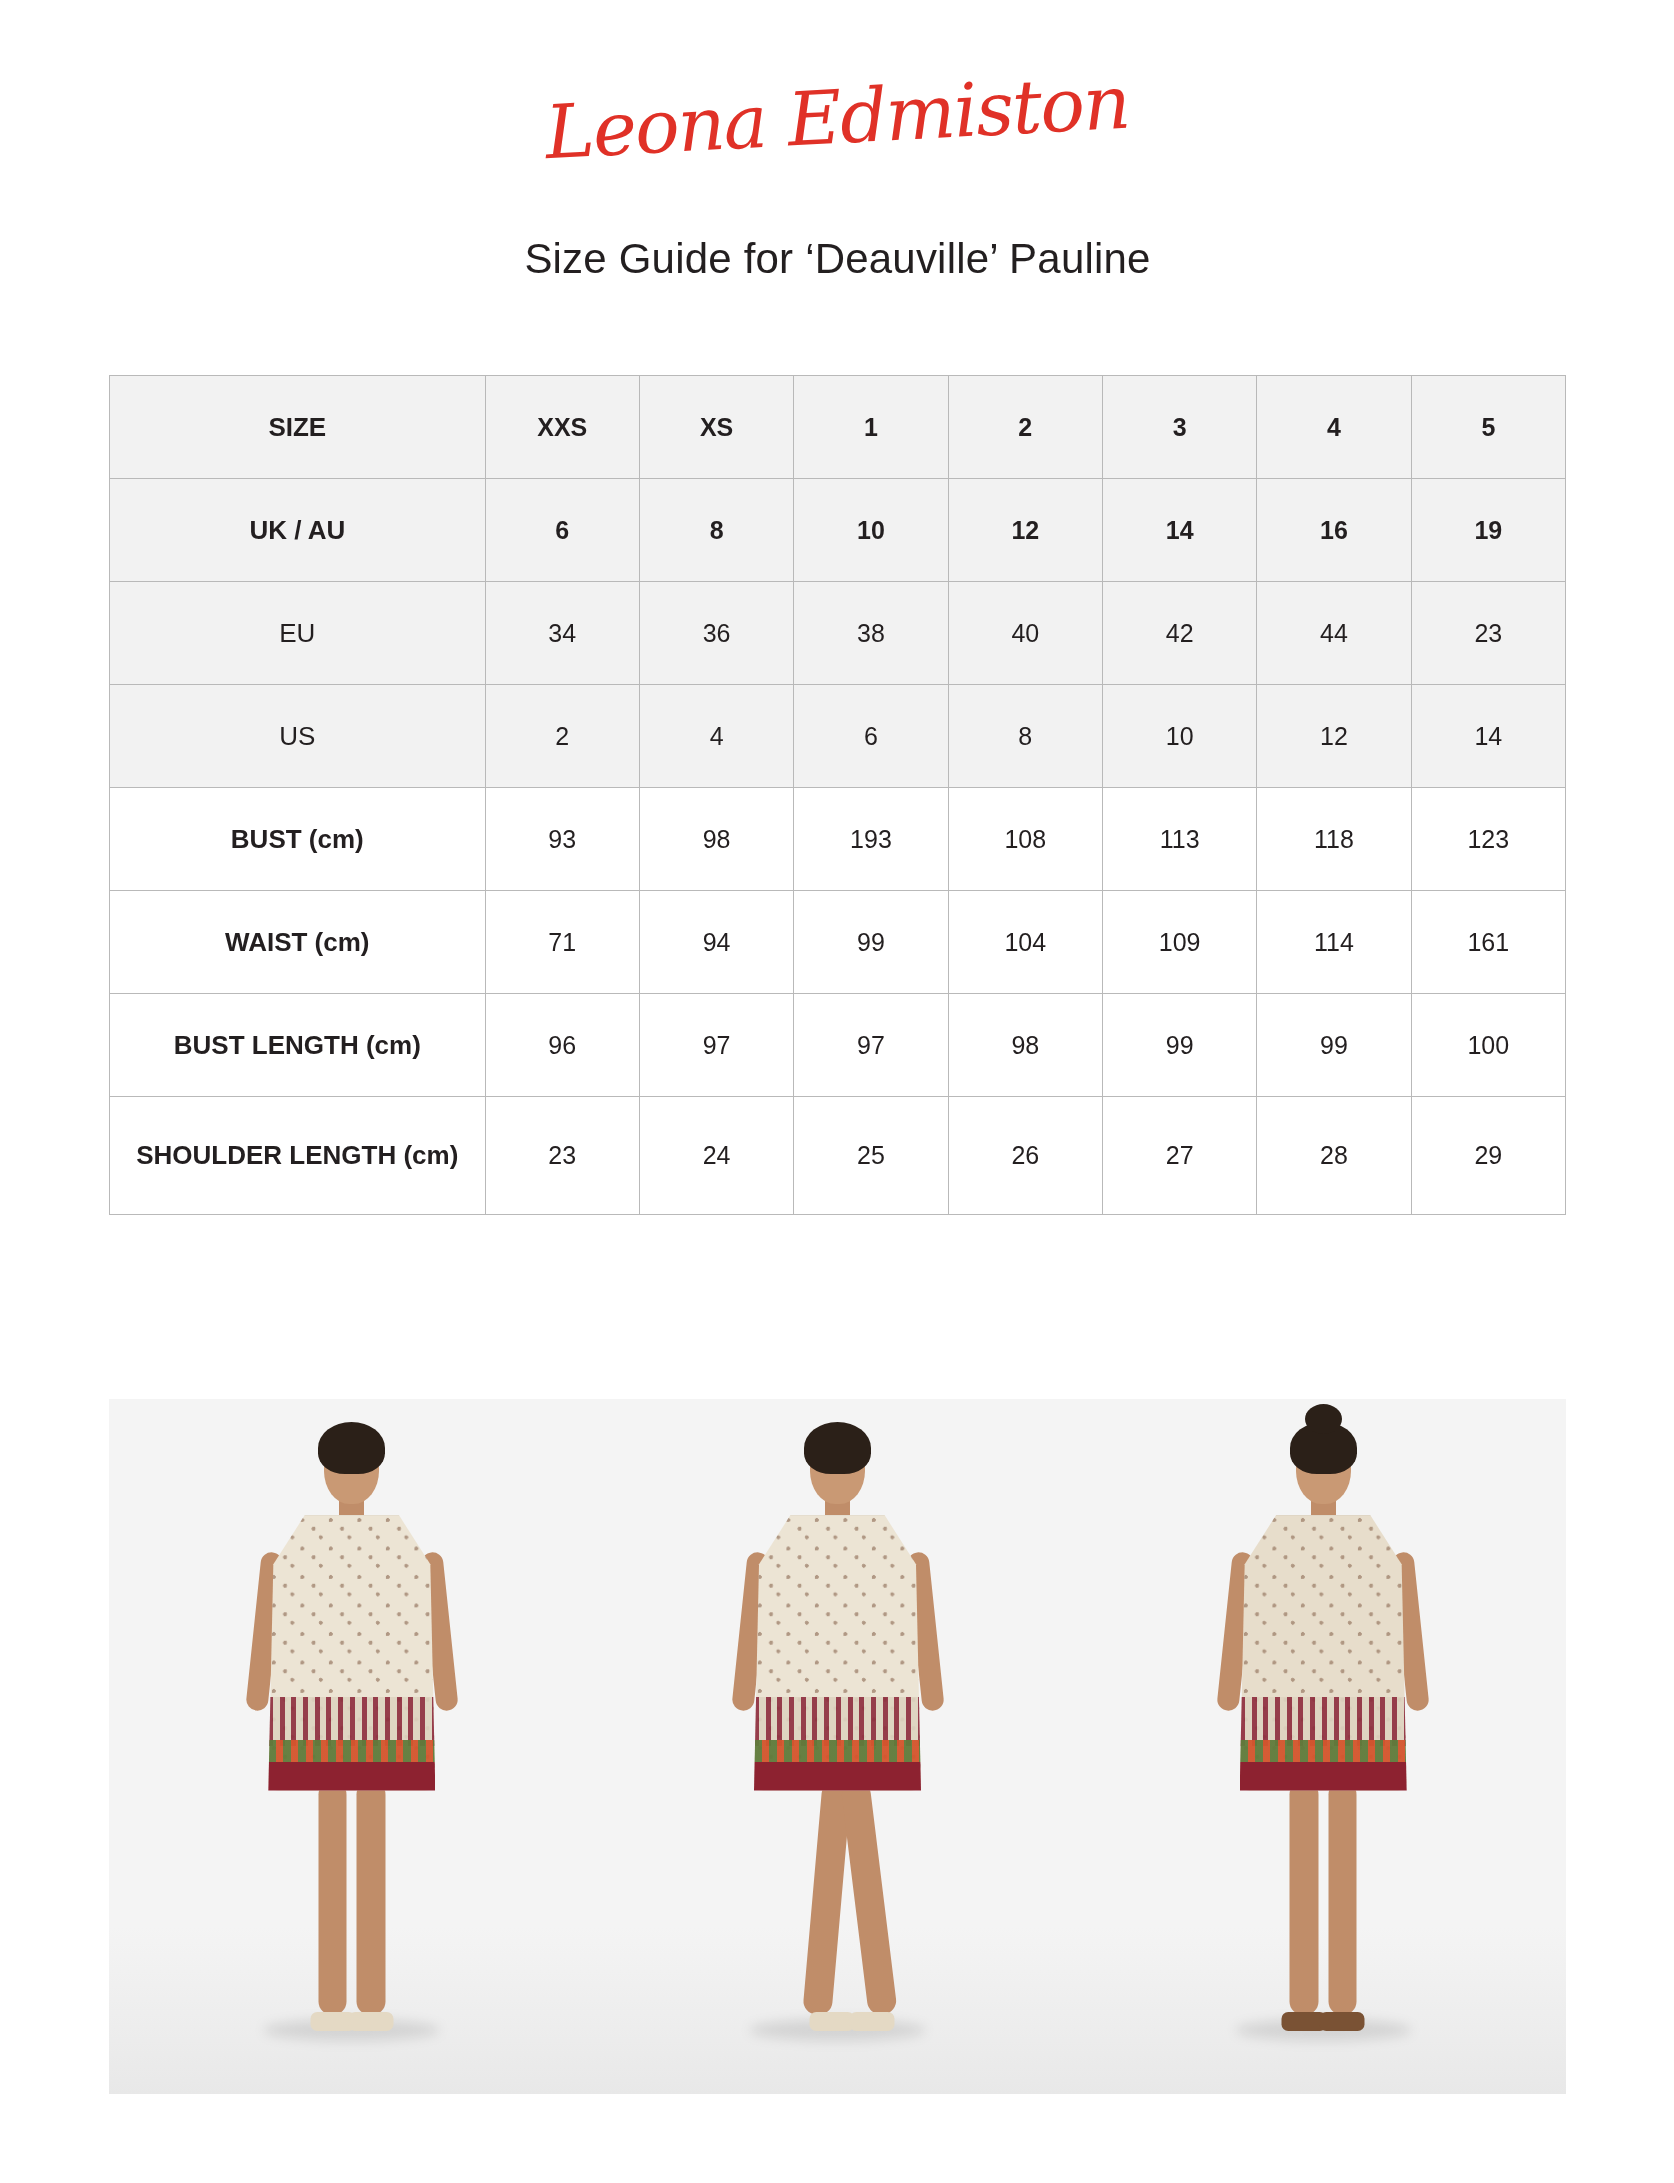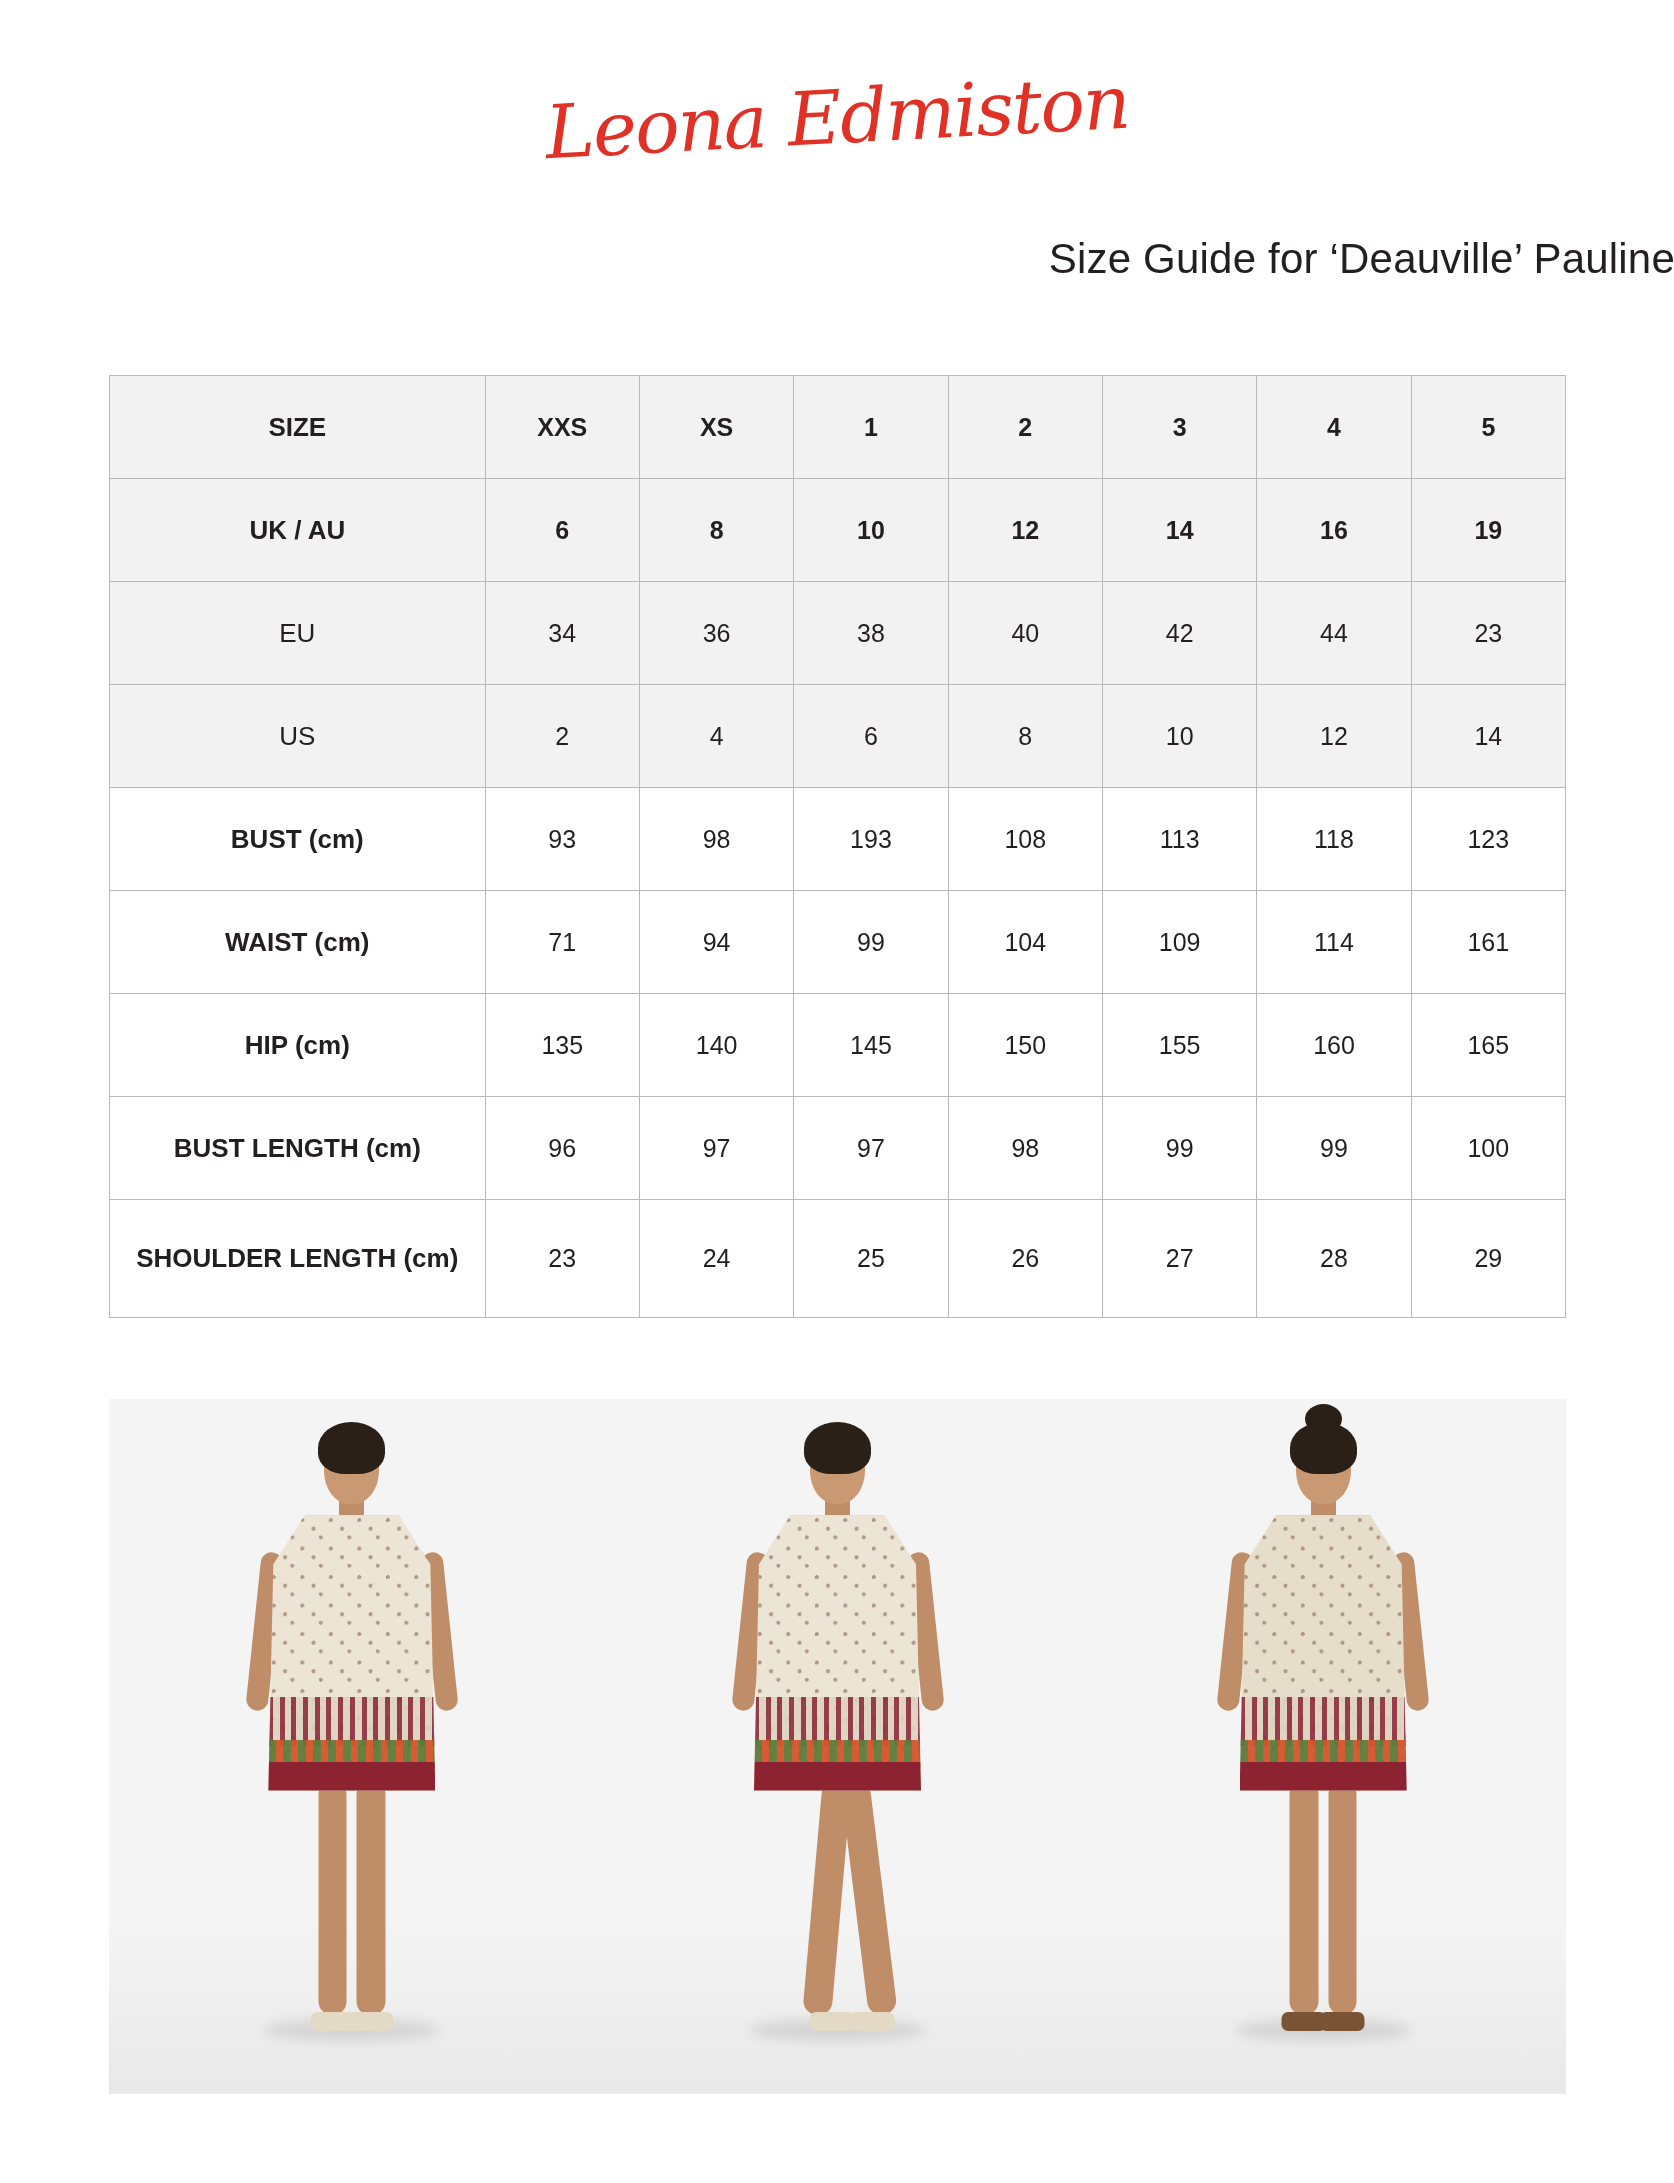--- a/index.html
+++ b/index.html
@@ -35,21 +35,21 @@
     color: #e03127;
     letter-spacing: -1.7px;
     line-height: 1;
     display: inline-block;
     transform: rotate(-3deg);
     font-weight: 400;
   }
 
   
   .title {
-    text-align: right;
+    text-align: center;
     font-size: 42px;
     font-weight: 400;
     color: #231f20;
     margin-top: 80px;
     letter-spacing: 0.2px;
   }
 
   
   .table-wrap {
     margin: 92px 111px 0 109px;
@@ -252,30 +252,20 @@
           </tr>
           <tr>
             <td class="label">WAIST (cm)</td>
             <td class="val">71</td>
             <td class="val">94</td>
             <td class="val">99</td>
             <td class="val">104</td>
             <td class="val">109</td>
             <td class="val">114</td>
             <td class="val">161</td>
-          </tr>
-          <tr>
-            <td class="label">HIP (cm)</td>
-            <td class="val">135</td>
-            <td class="val">140</td>
-            <td class="val">145</td>
-            <td class="val">150</td>
-            <td class="val">155</td>
-            <td class="val">160</td>
-            <td class="val">165</td>
           </tr>
           <tr>
             <td class="label">BUST LENGTH (cm)</td>
             <td class="val">96</td>
             <td class="val">97</td>
             <td class="val">97</td>
             <td class="val">98</td>
             <td class="val">99</td>
             <td class="val">99</td>
             <td class="val">100</td>

